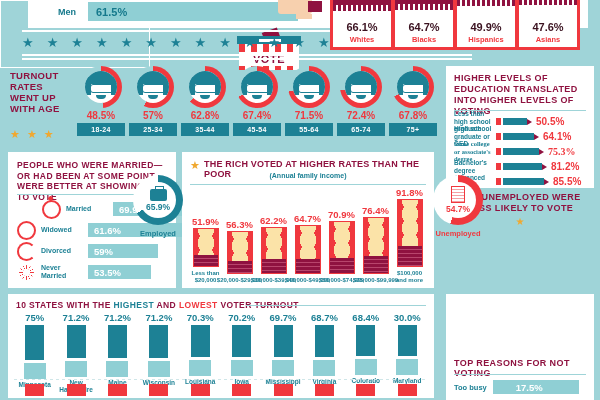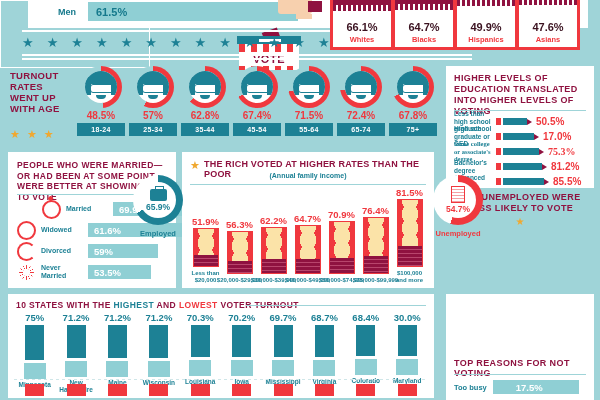--- a/index.html
+++ b/index.html
@@ -358,21 +358,21 @@
         <div class="edu-pct">50.5%</div>
       </div>
       <div class="edu-row" style="top: 63px;">
         <div class="edu-lab">High school graduate or GED</div>
         <div class="pencil">
           <div class="eraser"></div>
           <div class="ferrule"></div>
           <div class="body" style="width:31px"></div>
           <div class="tip"></div>
         </div>
-        <div class="edu-pct">17.0%</div>
+        <div class="edu-pct">64.1%</div>
       </div>
       <div class="edu-row" style="top: 78px; font-family: Liberation Serif, serif;">
         <div class="edu-lab">Some college or associate's degree</div>
         <div class="pencil">
           <div class="eraser"></div>
           <div class="ferrule"></div>
           <div class="body" style="width:36px"></div>
           <div class="tip"></div>
         </div>
         <div class="edu-pct">75.3%</div>
@@ -483,21 +483,21 @@
       </div>
       <div class="inc-col">
         <div class="inc-pct">76.4%</div>
         <div class="inc-bar" style="height:55px">
           <div class="coins" style="height:38px"></div>
           <div class="base" style="height:17px"></div>
         </div>
         <div class="inc-lab">$75,000-$99,999</div>
       </div>
       <div class="inc-col">
-        <div class="inc-pct">81.5%</div>
+        <div class="inc-pct">91.8%</div>
         <div class="inc-bar" style="height:66px">
           <div class="coins" style="height:46px"></div>
           <div class="base" style="height:20px"></div>
         </div>
         <div class="inc-lab">$100,000 and more</div>
       </div>
     </div>
 </div>
 
 <div id="unemp-title" class="hd">THE UNEMPLOYED WERE LESS LIKELY TO VOTE</div>

